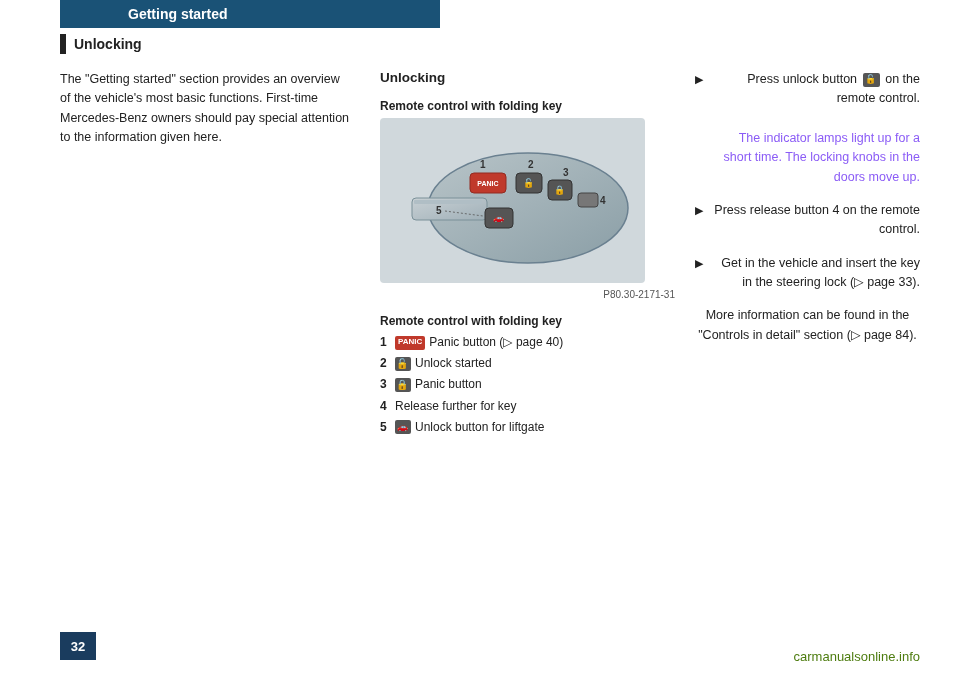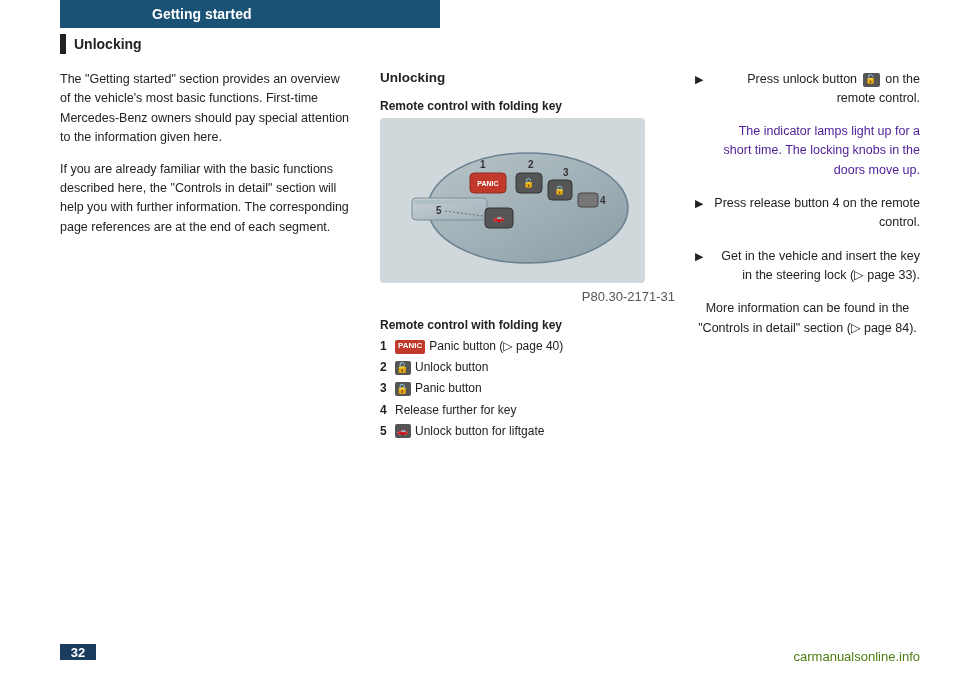--- a/index.html
+++ b/index.html
@@ -19,21 +19,21 @@
       height: 678px;
       background: #fff;
       position: relative;
       padding: 0;
     }
 
     
     .header-bar {
       background: #1a5276;
       color: #fff;
-      padding: 6px 20px 6px 92px;
+      padding: 6px 20px 6px 68px;
       font-size: 14px;
       font-weight: bold;
       width: 380px;
       margin-left: 60px;
     }
 
     
     .subheader {
       display: flex;
       align-items: center;
@@ -97,21 +97,21 @@
       overflow: hidden;
     }
 
     
     .key-svg {
       width: 100%;
       height: 100%;
     }
 
     .image-caption {
-      font-size: 13px;
+      font-size: 10px;
       color: #555;
       text-align: right;
       margin-bottom: 8px;
     }
 
     .key-label-title {
       font-size: 12px;
       font-weight: bold;
       margin-bottom: 5px;
       margin-top: 14px;
@@ -209,42 +209,42 @@
       font-size: 9px;
       padding: 1px 3px;
       border-radius: 2px;
       margin: 0 2px;
       vertical-align: middle;
       height: 14px;
       min-width: 14px;
     }
 
     .bullet-text p {
-      margin-top: 13px;
-      color: #4c1d95;
+      margin-top: 20px;
+      color: #8b5cf6;
     }
 
     .more-info {
       margin-top: 8px;
       font-size: 12.5px;
       line-height: 1.55;
       text-align: center;
     }
 
     
     .page-number {
       position: absolute;
       bottom: 18px;
       left: 60px;
       background: #1a3c5e;
       color: #fff;
       font-size: 13px;
       font-weight: bold;
       width: 36px;
-      height: 16px;
+      height: 28px;
       display: flex;
       align-items: center;
       justify-content: center;
     }
 
     
     .watermark {
       position: absolute;
       bottom: 14px;
       right: 40px;
@@ -263,21 +263,20 @@
 
   <div class="subheader">
     <div class="subheader-bar"></div>
     <span class="subheader-title">Unlocking</span>
   </div>
 
   <div class="main-content">
 
     <div class="left-column">
       <p>The "Getting started" section provides an overview of the vehicle's most basic functions. First-time Mercedes-Benz owners should pay special attention to the information given here.</p>
-      <p>If you are already familiar with the basic functions described here, the "Controls in detail" section will help you with further information. The corresponding page references are at the end of each segment.</p>
     </div>
 
     <div class="middle-column">
       <div class="section-title">Unlocking</div>
       <div class="key-label-title">Remote control with folding key</div>
 
       <div class="key-image-container">
         <svg class="key-svg" viewBox="0 0 265 165" xmlns="http://www.w3.org/2000/svg">
 
           <defs>
@@ -330,21 +329,21 @@
 
       <ul class="key-items">
         <li>
           <span class="item-num">1</span>
           <span class="item-badge">PANIC</span>
           <span>Panic button (▷ page 40)</span>
         </li>
         <li>
           <span class="item-num">2</span>
           <span class="item-badge item-badge-unlock">🔓</span>
-          <span>Unlock button</span>
+          <span>Unlock started</span>
         </li>
         <li>
           <span class="item-num">3</span>
           <span class="item-badge item-badge-lock">🔒</span>
           <span>Panic button</span>
         </li>
         <li>
           <span class="item-num">4</span>
           <span>Release further for key</span>
         </li>

